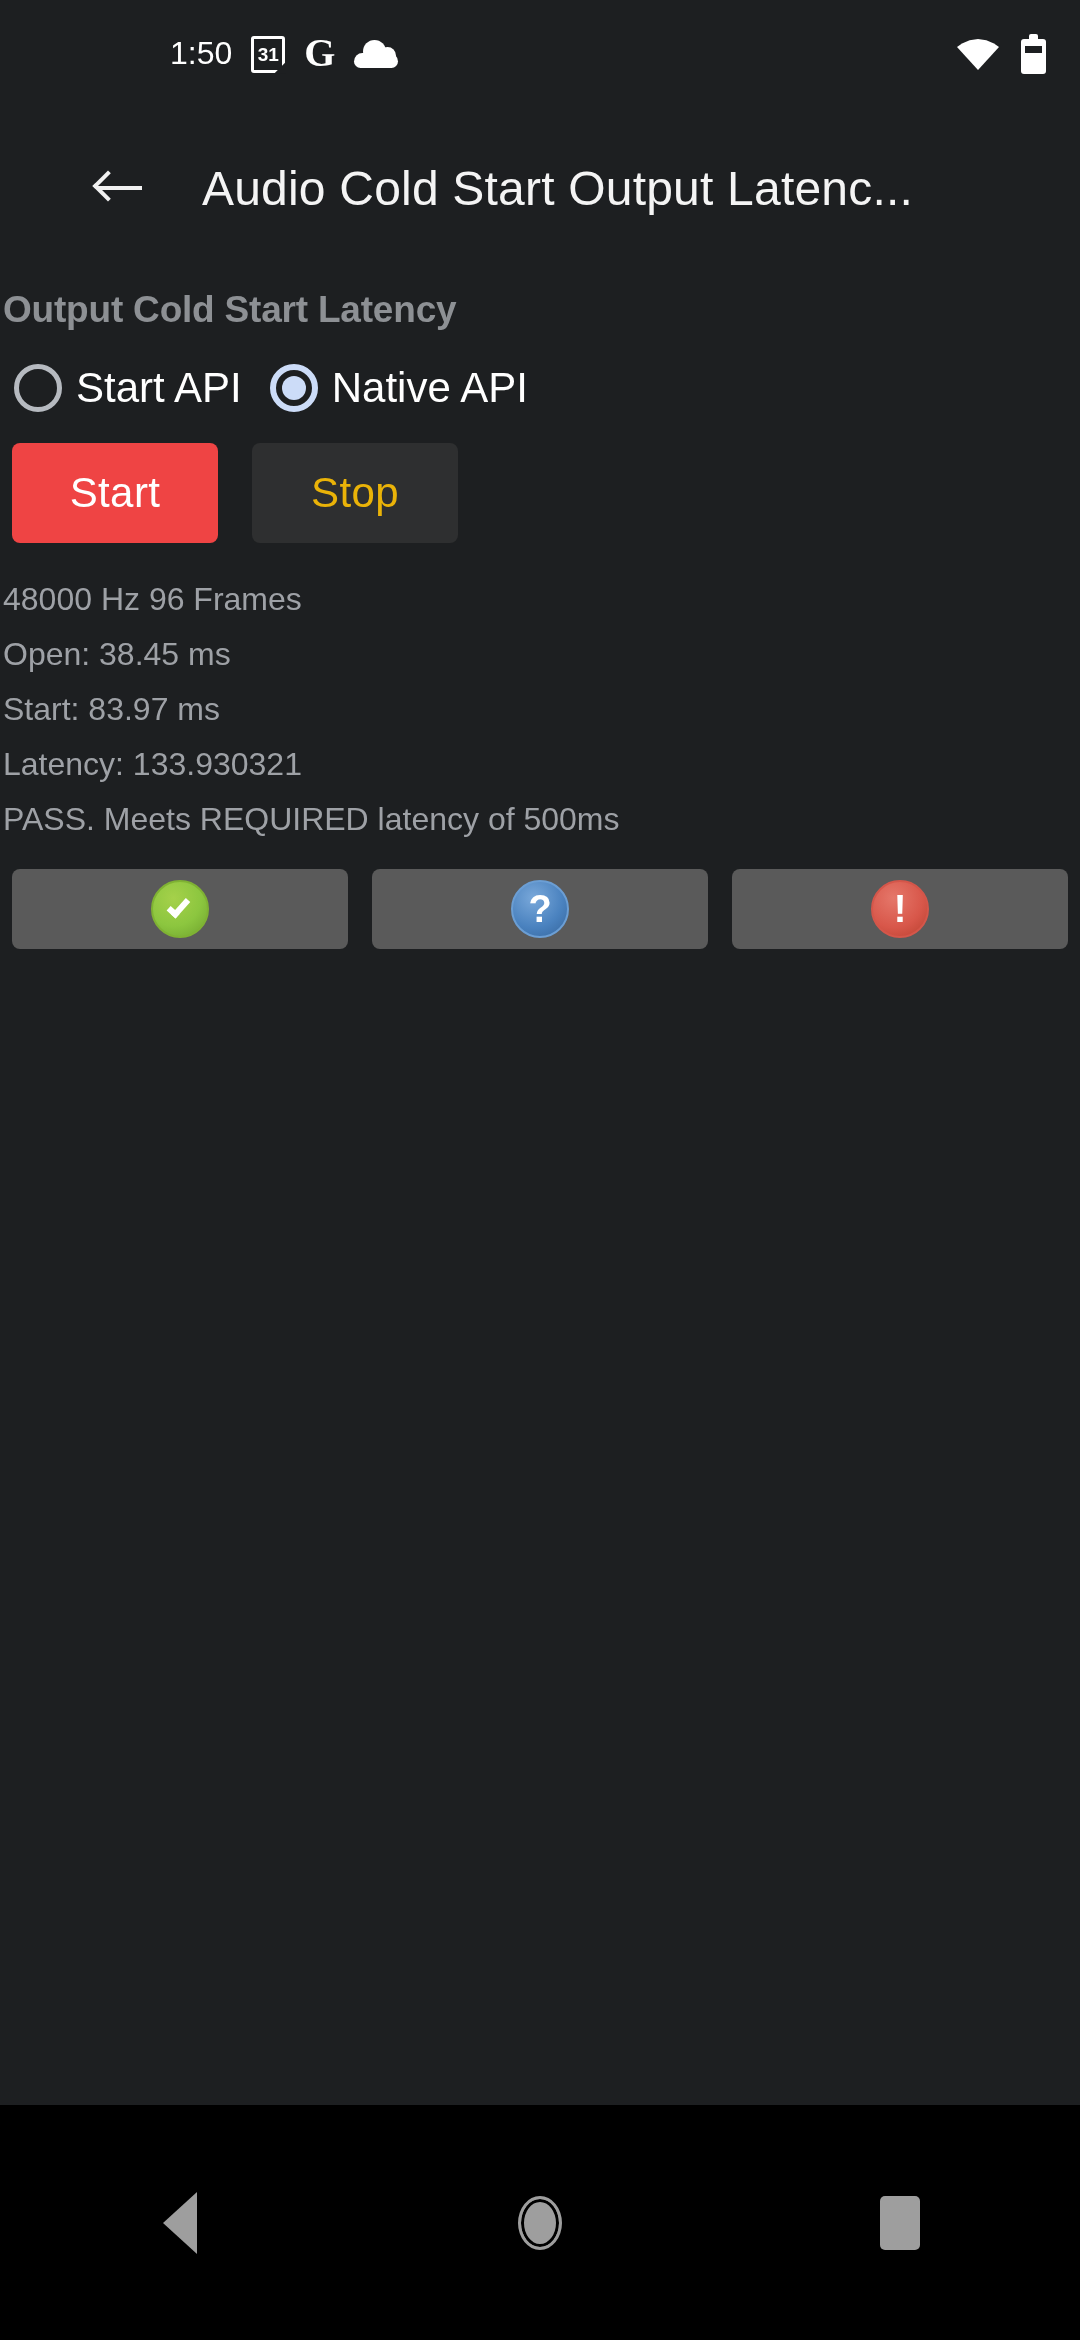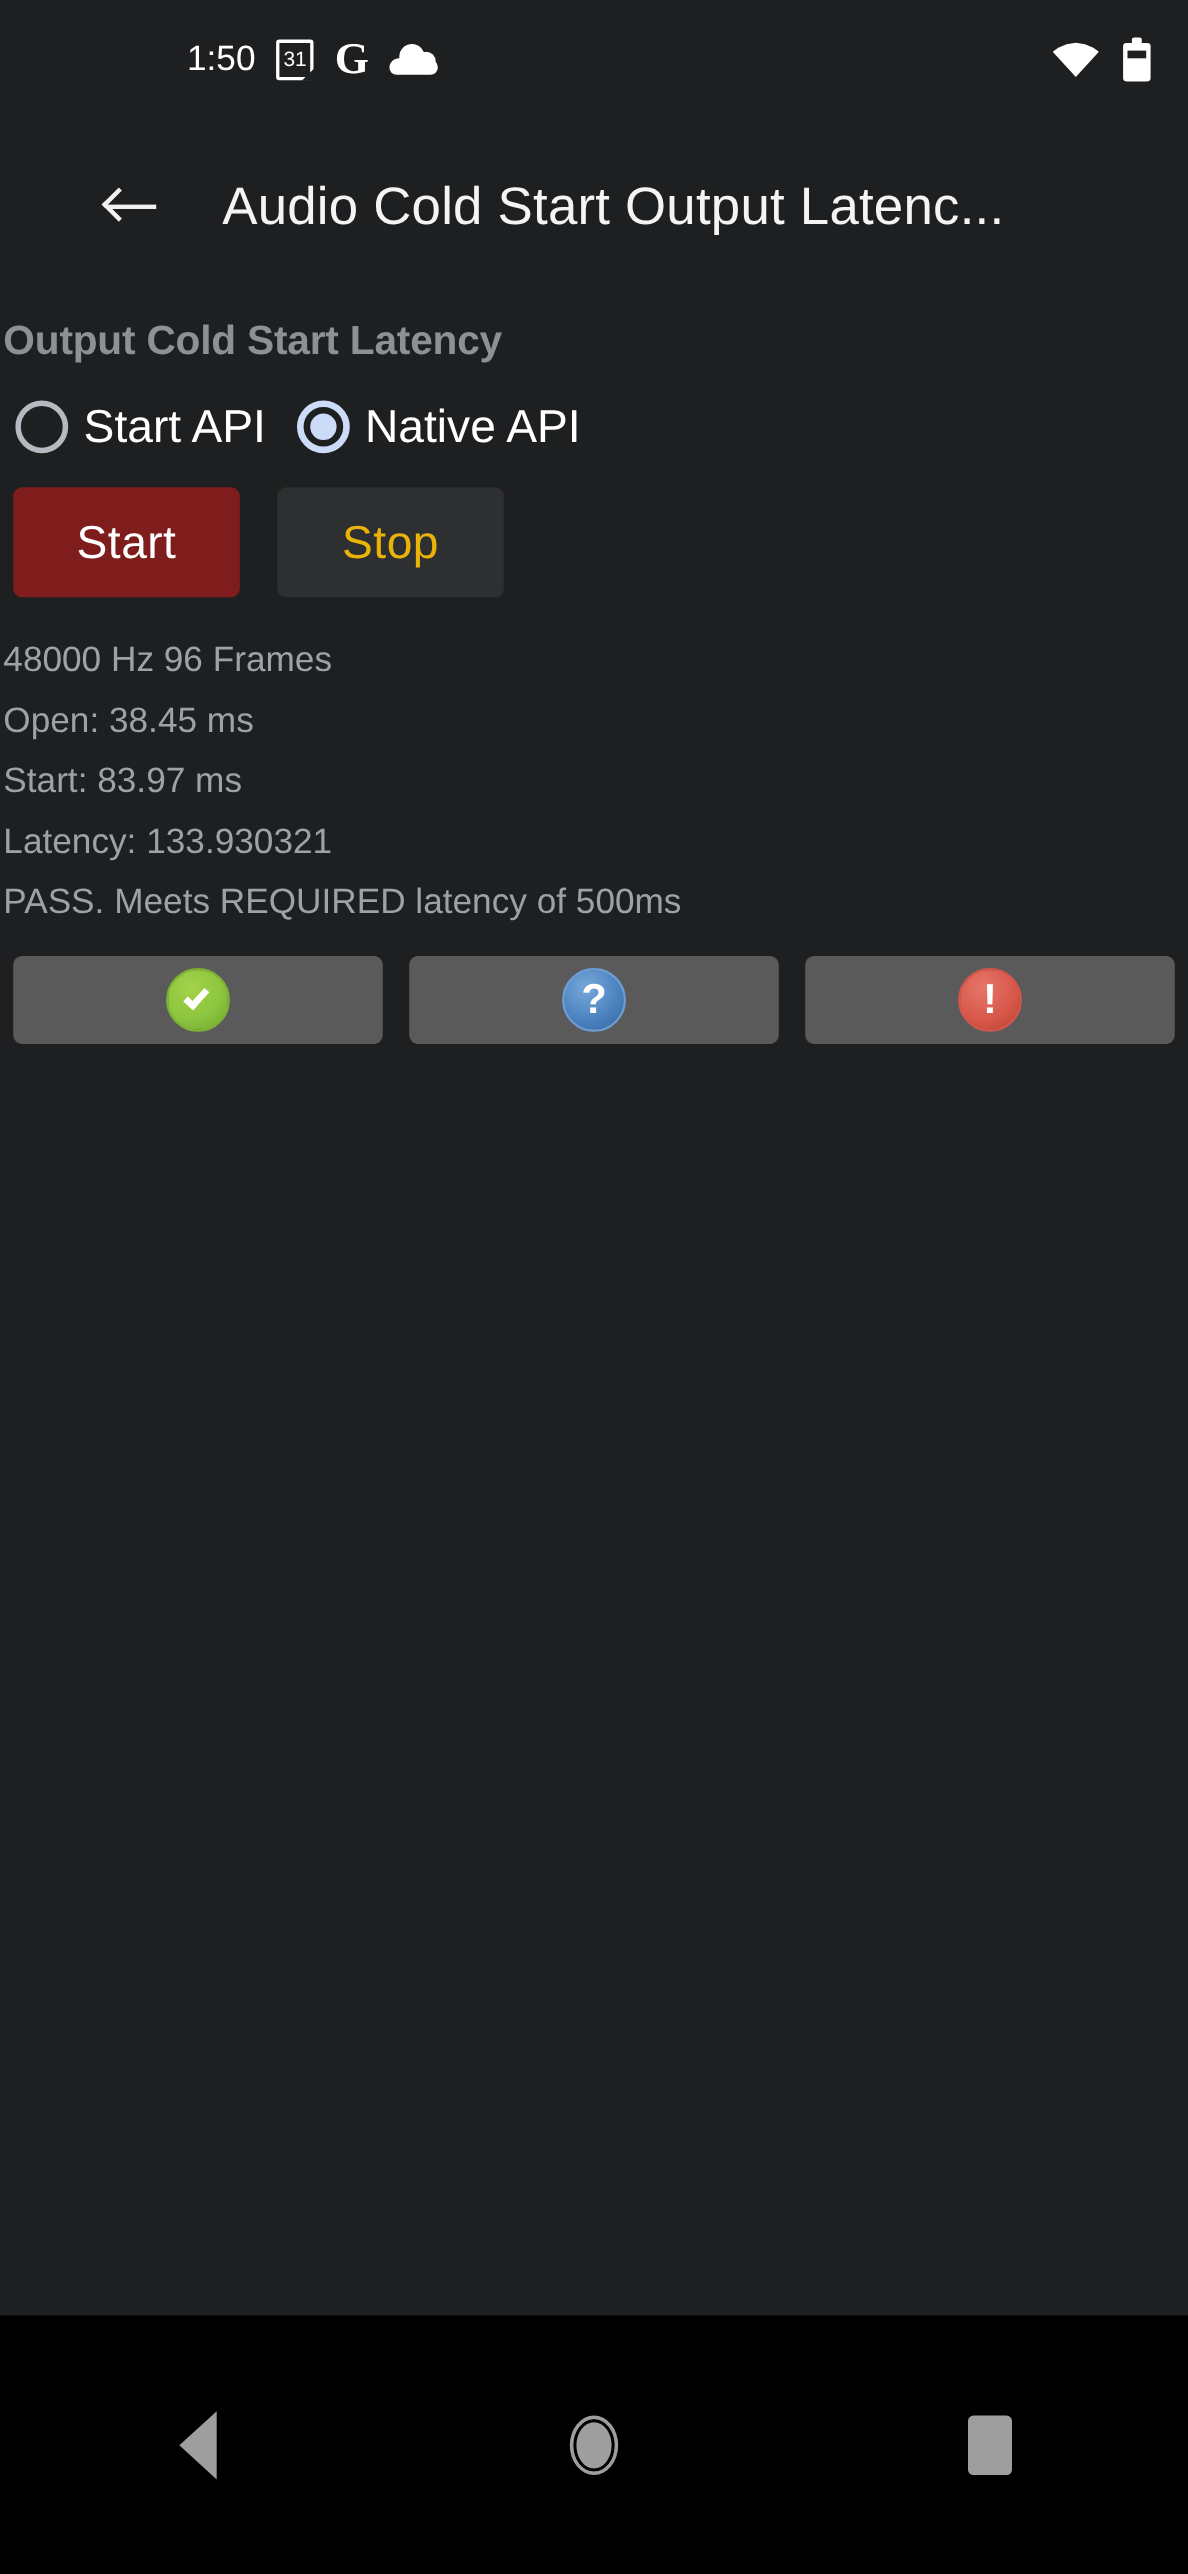--- a/index.html
+++ b/index.html
@@ -74,21 +74,21 @@
     clip-path: polygon(100% 0, 100% 100%, 0 100%);
   }
   .icon-cal .num {
     position: absolute;
     inset: 0;
     display: flex;
     align-items: center;
     justify-content: center;
     color: #ffffff;
     font-size: 19px;
-    font-weight: 400;
+    font-weight: 700;
     line-height: 1;
   }
   .icon-g {
     color: #ffffff;
     font-size: 40px;
     font-weight: 700;
     line-height: 1;
     font-family: "Liberation Serif", serif;
     position: relative;
     top: -1px;
@@ -271,21 +271,21 @@
     font-size: 42px;
     letter-spacing: 0.4px;
     height: 100px;
     display: flex;
     align-items: center;
     justify-content: center;
     box-sizing: border-box;
   }
   .btn.start {
     width: 206px;
-    background: #7f1d1d;
+    background: #ef4444;
     color: #ffffff;
   }
   .btn.stop {
     width: 206px;
     background: #2e2f30;
     color: #eab308;
     margin-left: 34px;
   }
 
   

